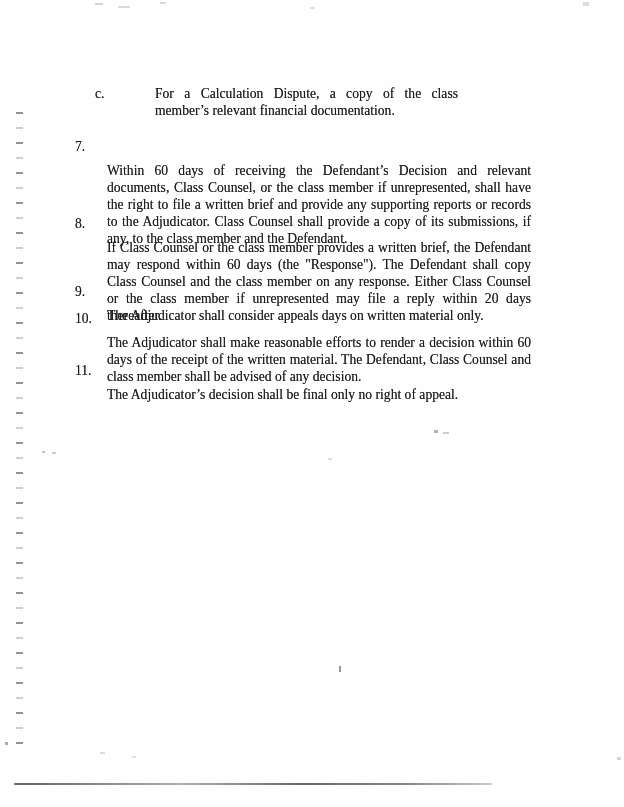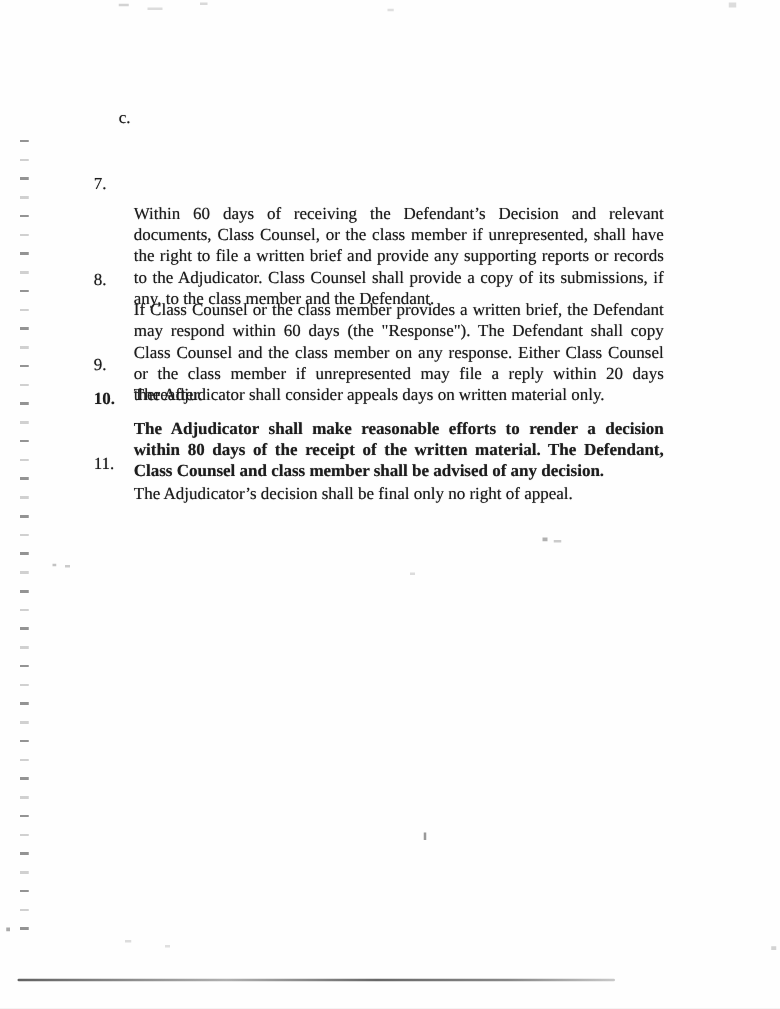--- a/index.html
+++ b/index.html
@@ -22,21 +22,21 @@
   .subitem { position: absolute; left: 95px; top: 86px; width: 370px; }
   .subitem .sub-label { position: absolute; left: 0; top: 0; }
   .subitem .sub-body { margin-left: 60px; width: 303px; text-align: justify; }
   
   .para { position: absolute; left: 75px; width: 457px; }
   .para .num { position: absolute; left: 0; top: 0; }
   .para .body { margin-left: 32px; width: 424px; text-align: justify; margin-top: 24px; }
   .p7  { top: 139px; }
   .p8  { top: 216px; }
   .p9  { top: 284px; }
-  .p10 { top: 311px; font-weight: bold; }
+  .p10 { top: 311px; }
   .p11 { top: 363px; }
   
   .margin-specks {
     position: absolute; left: 16px; top: 112px;
     width: 7px; height: 634px;
     background: repeating-linear-gradient(
       to bottom,
       rgba(60,60,60,0.55) 0px, rgba(60,60,60,0.55) 2px,
       transparent 2px, transparent 15px,
       rgba(90,90,90,0.28) 15px, rgba(90,90,90,0.28) 17px,
@@ -72,40 +72,41 @@
   <div class="speck" style="left:42px;top:451px;width:3px;height:2px;opacity:.35;"></div>
   <div class="speck" style="left:52px;top:452px;width:4px;height:2px;opacity:.3;"></div>
   <div class="speck" style="left:339px;top:666px;width:2px;height:6px;opacity:.6;"></div>
   <div class="speck" style="left:5px;top:742px;width:3px;height:3px;opacity:.5;"></div>
   <div class="speck" style="left:100px;top:752px;width:5px;height:2px;opacity:.2;"></div>
   <div class="speck" style="left:132px;top:756px;width:4px;height:2px;opacity:.18;"></div>
   <div class="speck" style="left:617px;top:757px;width:4px;height:3px;opacity:.25;"></div>
 
   <div class="subitem txt">
     <span class="sub-label">c.</span>
+    <div class="sub-body">For a Calculation Dispute, a copy of the class member’s relevant financial documentation.</div>
   </div>
 
   <div class="para txt p7">
     <span class="num">7.</span>
     <div class="body">Within 60 days of receiving the Defendant’s Decision and relevant documents, Class Counsel, or the class member if unrepresented, shall have the right to file a written brief and provide any supporting reports or records to the Adjudicator. Class Counsel shall provide a copy of its submissions, if any, to the class member and the Defendant.</div>
   </div>
 
   <div class="para txt p8">
     <span class="num">8.</span>
     <div class="body">If Class Counsel or the class member provides a written brief, the Defendant may respond within 60 days (the "Response"). The Defendant shall copy Class Counsel and the class member on any response. Either Class Counsel or the class member if unrepresented may file a reply within 20 days thereafter.</div>
   </div>
 
   <div class="para txt p9">
     <span class="num">9.</span>
     <div class="body">The Adjudicator shall consider appeals days on written material only.</div>
   </div>
 
   <div class="para txt p10">
     <span class="num">10.</span>
-    <div class="body">The Adjudicator shall make reasonable efforts to render a decision within 80 days of the receipt of the written material.  The Defendant, Class Counsel and class member shall be advised of any decision.</div>
+    <div class="body">The Adjudicator shall make reasonable efforts to render a decision within 60 days of the receipt of the written material.  The Defendant, Class Counsel and class member shall be advised of any decision.</div>
   </div>
 
   <div class="para txt p11">
     <span class="num">11.</span>
     <div class="body">The Adjudicator’s decision shall be final only no right of appeal.</div>
   </div>
 
 </div>
 
 </body></html>

